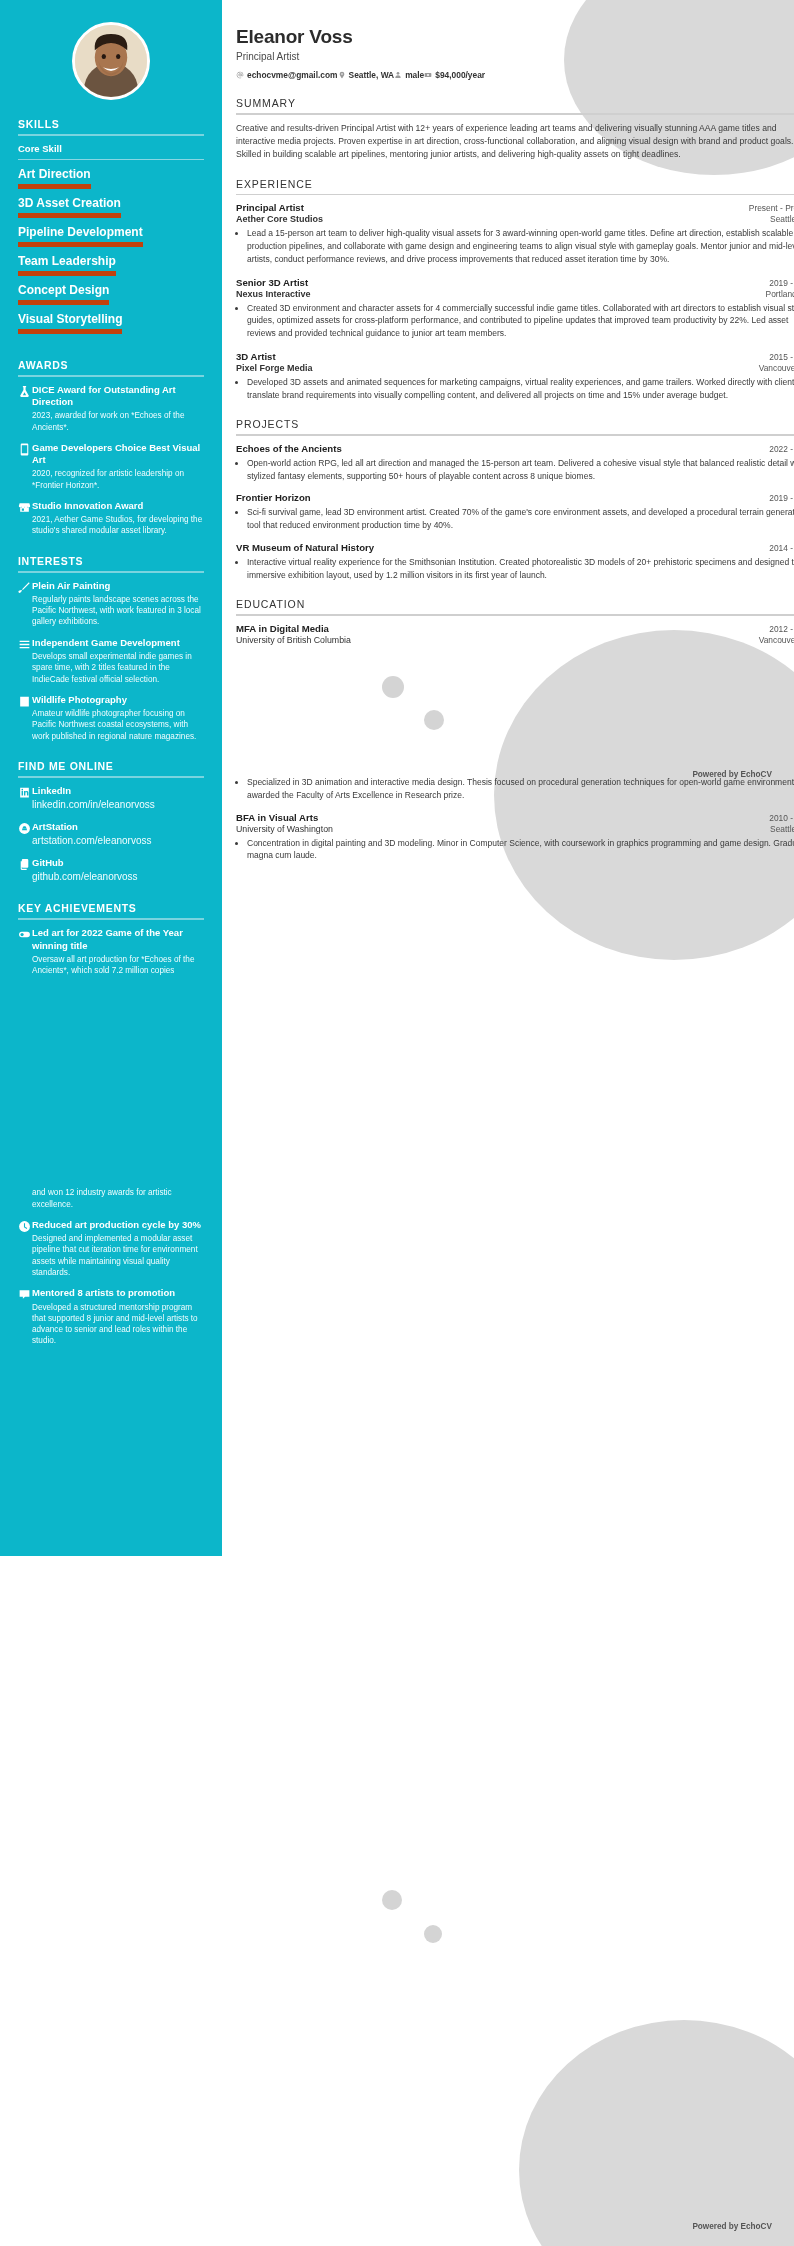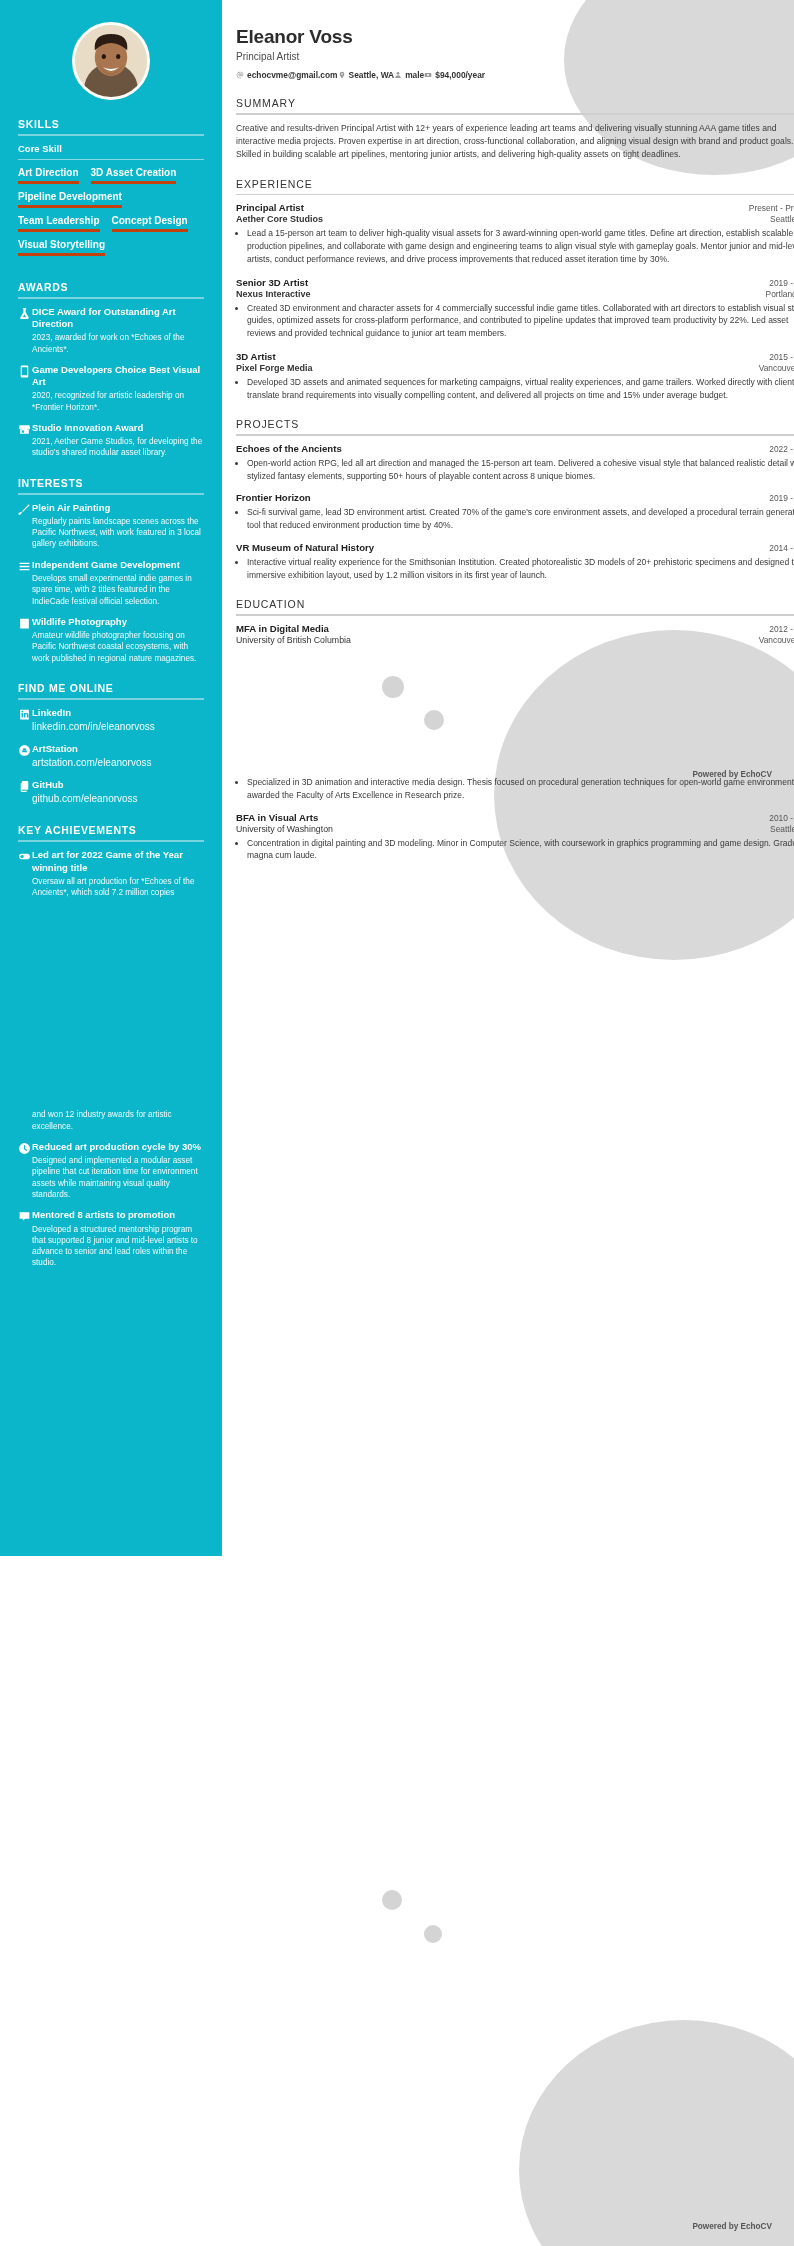--- a/index.html
+++ b/index.html
@@ -40,22 +40,22 @@
     font-size:10.5px; font-weight:bold; letter-spacing:.7px;
     margin-top:18px; color:#ffffff;
   }
   .sb-rule { height:2px; background:#9fdde6; margin:4px 0 7px; opacity:.75; }
 
   .sub-label { font-size:9.5px; font-weight:bold; margin-bottom:5px; }
   .sub-rule { height:1px; background:#a9e0e9; margin-bottom:7px; opacity:.8; }
 
   .skill-tags { display:flex; flex-wrap:wrap; gap:0 12px; }
   .skill-tag {
-    font-size:10px; font-weight:bold; padding-bottom:3px;
-    border-bottom:3px solid #c2410c; margin-bottom:7px; white-space:nowrap;
+    font-size:12px; font-weight:bold; padding-bottom:3px;
+    border-bottom:5px solid #c2410c; margin-bottom:7px; white-space:nowrap;
   }
 
   .entry { display:flex; gap:1px; margin-bottom:9px; align-items:flex-start; }
   .entry-ico { width:13px; min-width:13px; padding-top:1px; }
   .entry-ico svg { display:block; width:13px; height:13px; fill:#ffffff; }
   .entry-body { flex:1; }
   .entry-title { font-size:9.5px; font-weight:bold; line-height:1.28; }
   .entry-desc { font-size:8.2px; line-height:1.38; margin-top:2px; color:#f2feff; }
   .entry-sub { font-size:10px; line-height:1.4; margin-top:1px; color:#f2feff; }
 

